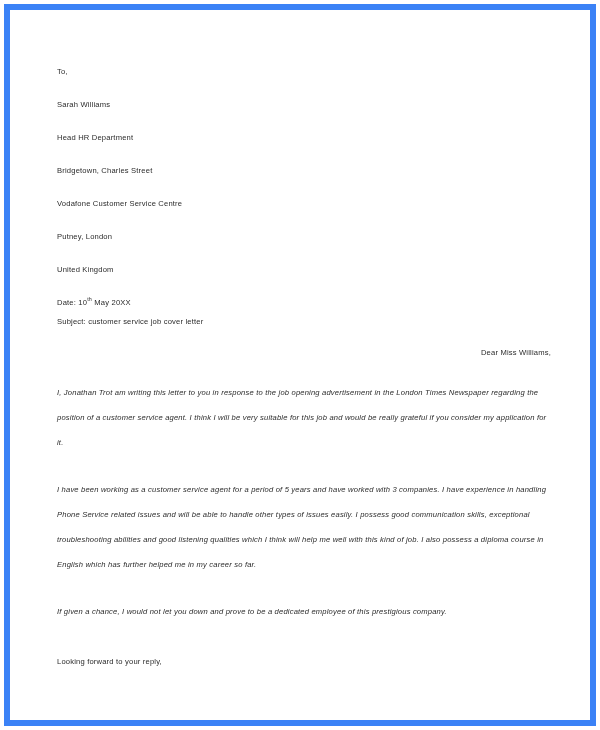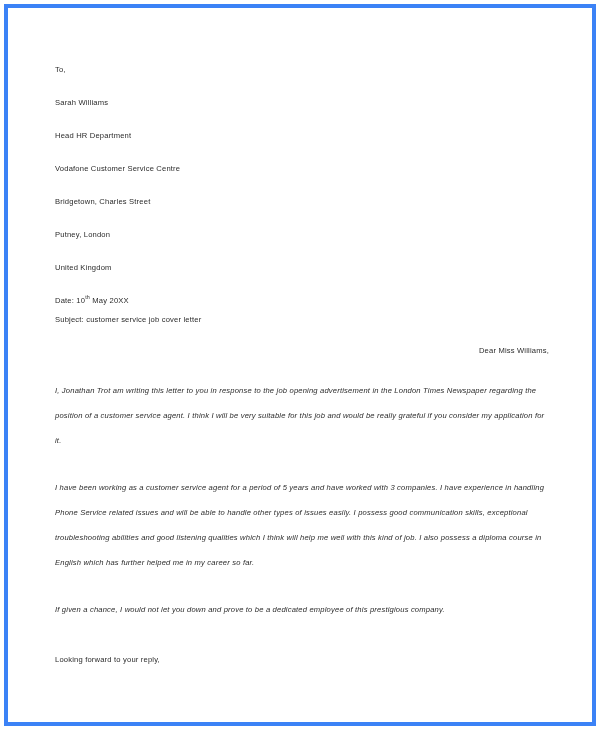--- a/index.html
+++ b/index.html
@@ -12,21 +12,21 @@
     height: 730px;
     font-family: "Liberation Sans", sans-serif;
     -webkit-font-smoothing: antialiased;
   }
   #page {
     position: relative;
     box-sizing: border-box;
     width: 592px;
     height: 722px;
     margin: 4px;
-    border: 4px solid #3b82f6;
+    border: 6px solid #3b82f6;
     background: #ffffff;
     overflow: hidden;
   }
   #letter {
     position: absolute;
     left: 47px;
     top: 56px;
     width: 494px;
   }
   .line {
@@ -78,23 +78,23 @@
 
 <div id="page">
   <div id="letter">
 
     <div class="line addr-line">To,</div>
 
     <div class="line addr-line">Sarah Williams</div>
 
     <div class="line addr-line">Head HR Department</div>
 
+    <div class="line addr-line">Bridgetown, Charles Street</div>
+
     <div class="line addr-line">Vodafone Customer Service Centre</div>
-
-    <div class="line addr-line">Bridgetown, Charles Street</div>
 
     <div class="line addr-line">Putney, London</div>
 
     <div class="line addr-line">United Kingdom</div>
 
     <div class="meta-block">
       <div class="line meta-line"><span>Date: 10</span><sup>th</sup><span> May 20XX</span></div>
 
       <div class="line meta-line last">Subject: customer service job cover letter</div>
     </div>

